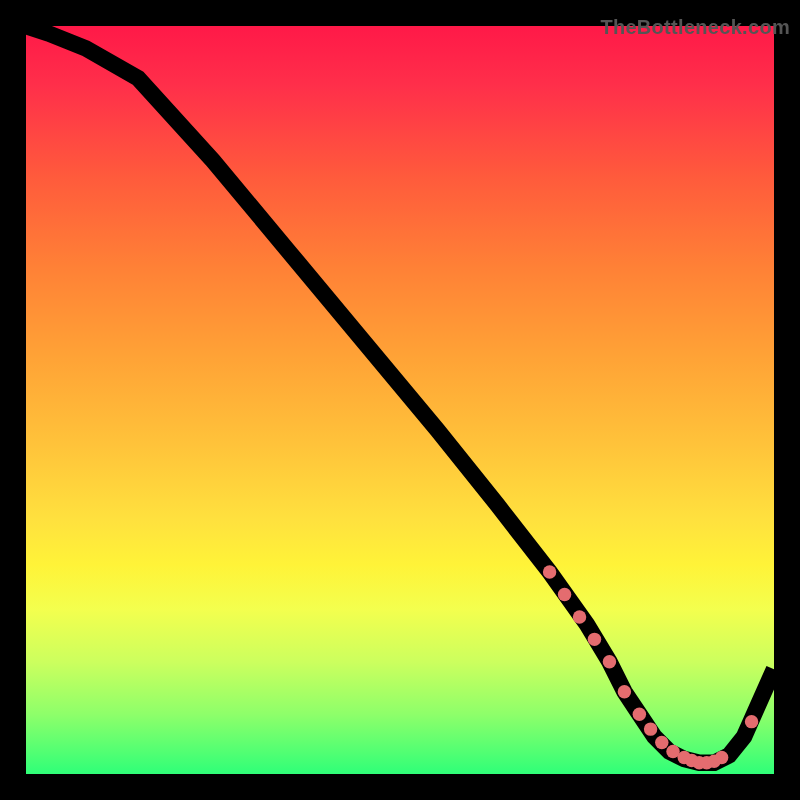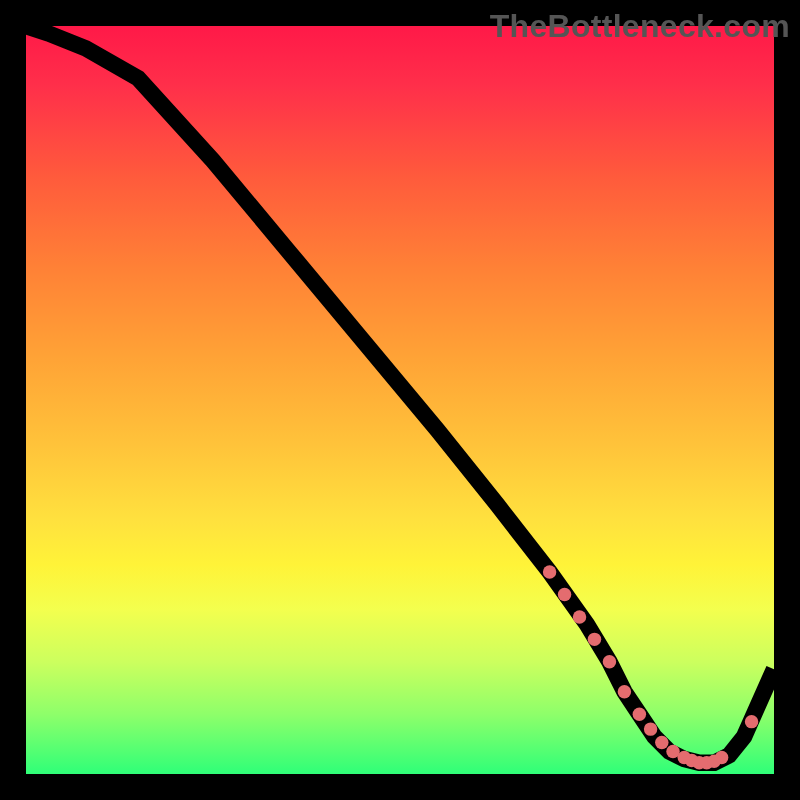--- a/index.html
+++ b/index.html
@@ -11,24 +11,24 @@
     font-family: Arial, sans-serif;
   }
   .frame {
     position: relative;
     width: 800px;
     height: 800px;
     background: #000;
   }
   .watermark {
     position: absolute;
-    top: 8px;
+    top: 16px;
     right: 10px;
     color: #555;
-    font-size: 32px;
+    font-size: 20px;
     font-weight: 600;
     letter-spacing: 0.3px;
     z-index: 10;
   }
   .plot {
     position: absolute;
     left: 26px;
     top: 26px;
     width: 748px;
     height: 748px;

